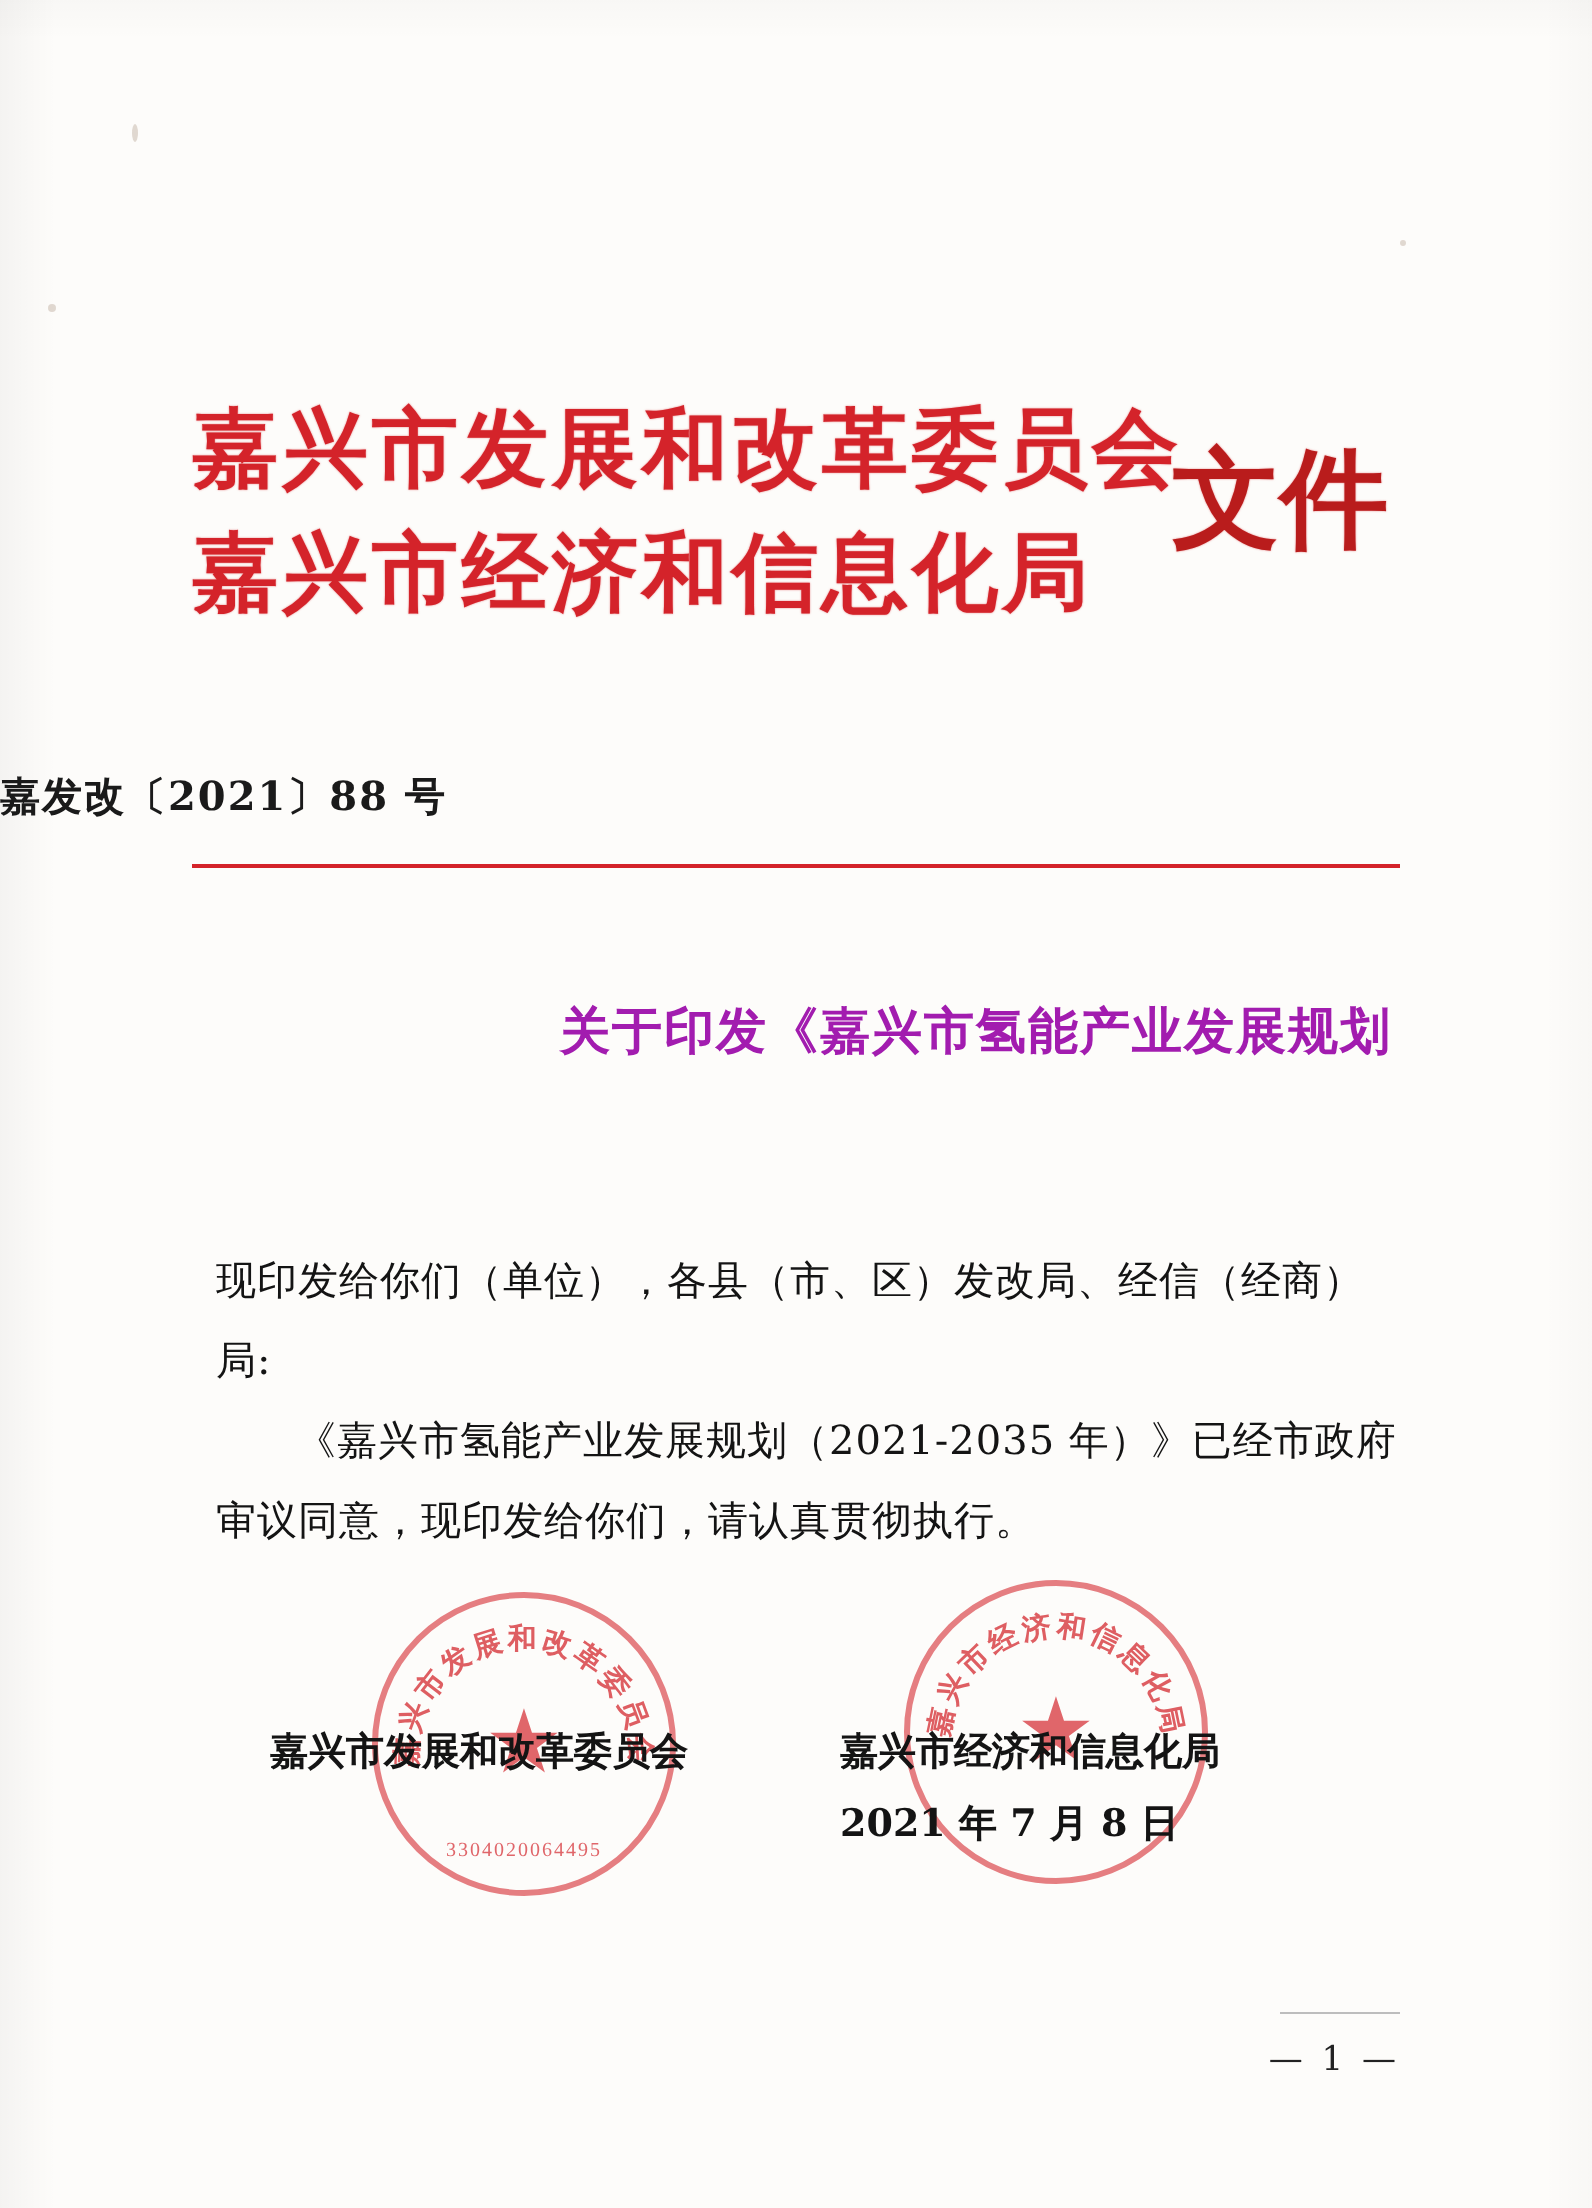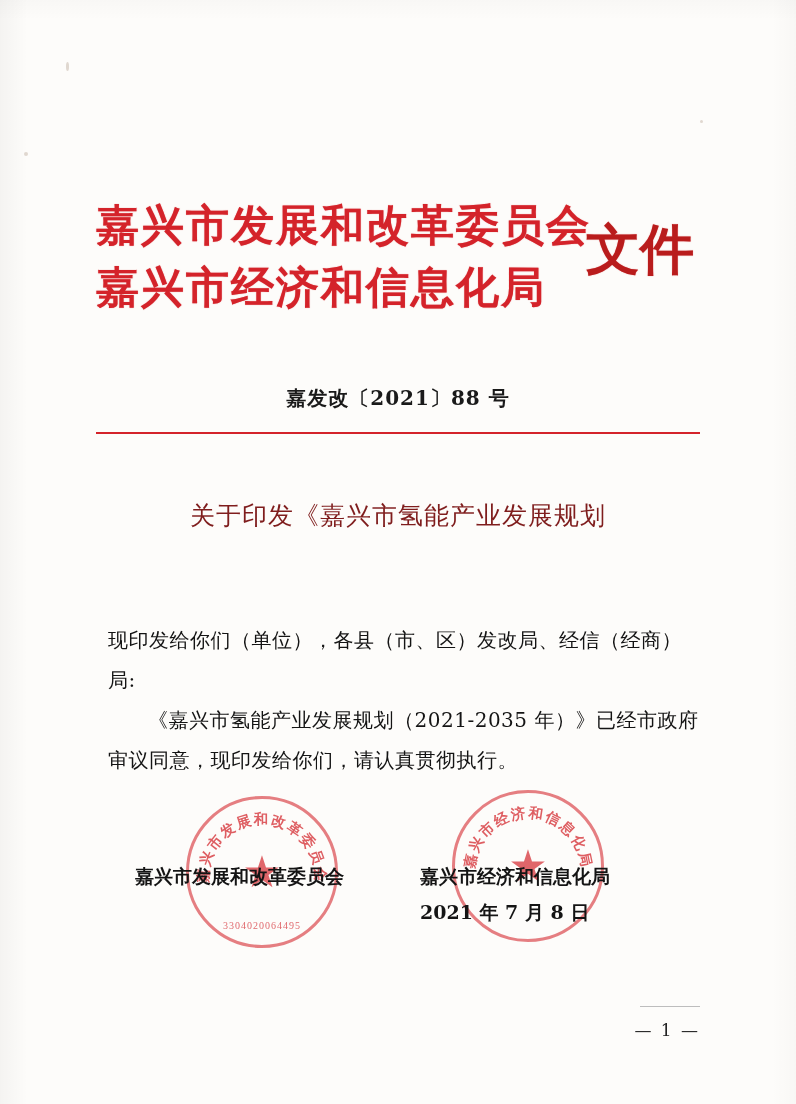--- a/index.html
+++ b/index.html
@@ -70,21 +70,20 @@
     letter-spacing: 0px;
     white-space: nowrap;
     text-shadow: 0 0 1px rgba(212,35,42,.6);
   }
 
   .doc-number {
     position: absolute;
     top: 385px;
     left: 0;
     right: 0;
-    text-align: center;
     color: #1a1a1a;
     font-size: 20px;
     font-weight: bold;
     letter-spacing: 1px;
     font-family: "DejaVu Serif", "Liberation Serif", serif;
   }
 
   .red-rule {
     position: absolute;
     left: 96px;
@@ -93,23 +92,23 @@
     height: 2px;
     background: #d4232a;
   }
 
   
   .title {
     position: absolute;
     top: 492px;
     left: 100px;
     right: 100px;
-    text-align: center;
-    color: #7f1d1d;
-    font-weight: normal;
+    text-align: right;
+    color: #a21caf;
+    font-weight: bold;
     font-size: 25px;
     line-height: 48px;
     letter-spacing: 1px;
     font-family: "DejaVu Serif", "Liberation Serif", serif;
   }
 
   
   .body-text {
     position: absolute;
     top: 620px;

